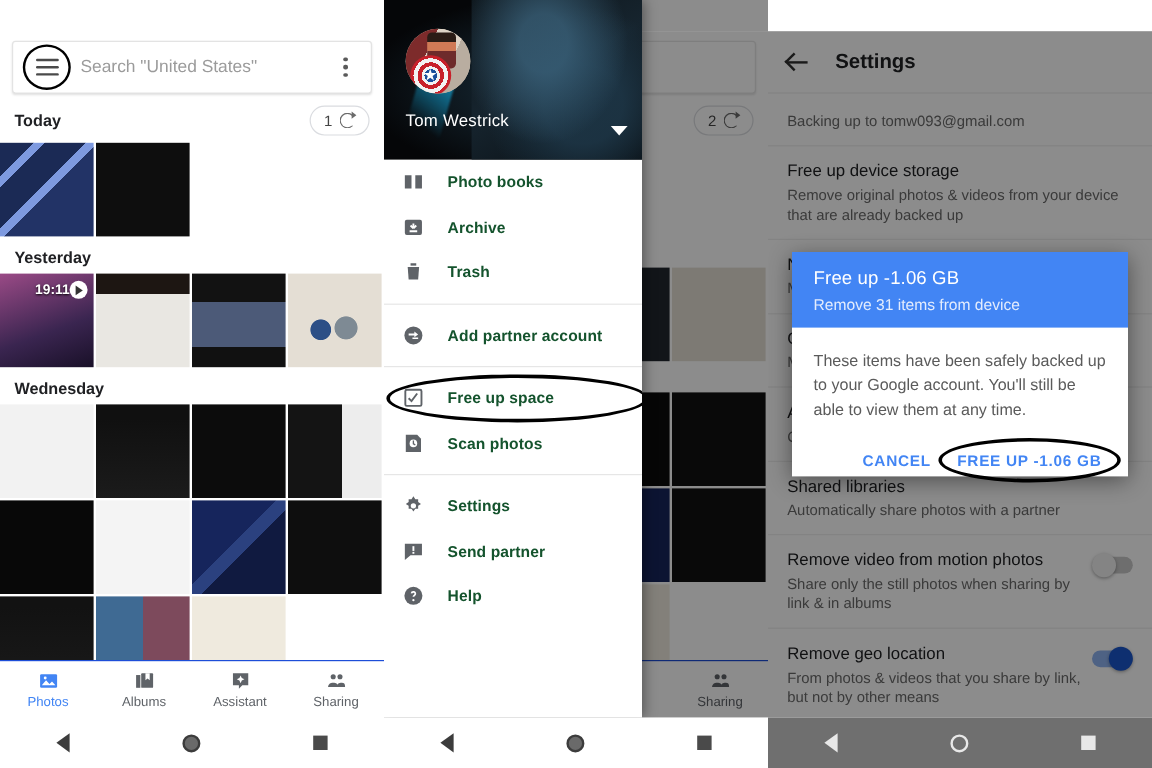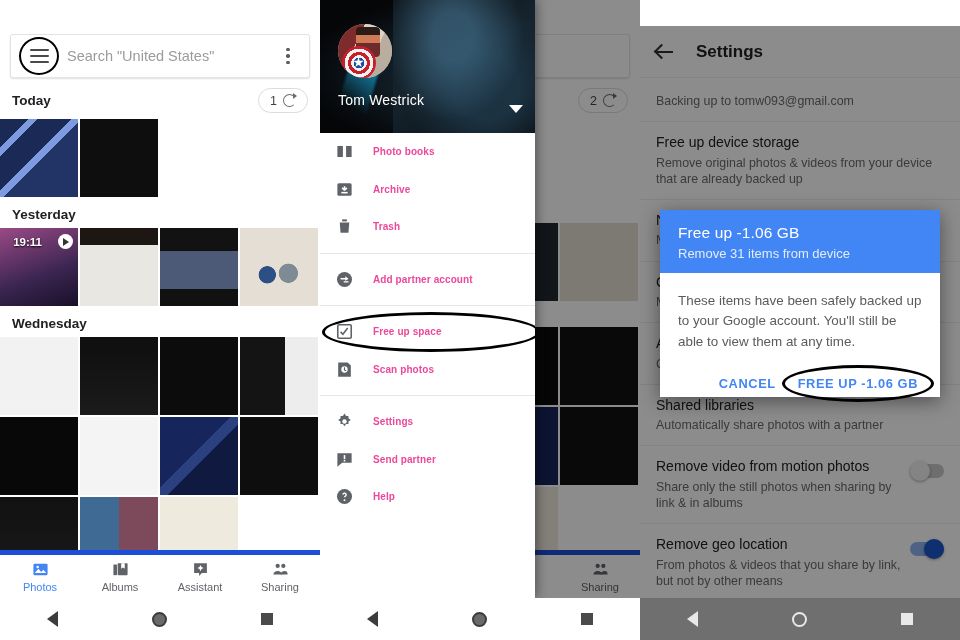--- a/index.html
+++ b/index.html
@@ -73,29 +73,29 @@
     display: flex; align-items: center; gap: 6px; font-size: 12.5px; color: #444; }
   .sync-ic { width: 13px; height: 13px; border: 1.8px solid #6b6b6b; border-radius: 50%;
     border-right-color: transparent; position: relative; }
   .sync-ic::after { content: ""; position: absolute; top: -2px; right: -2px;
     border-left: 4px solid #6b6b6b; border-top: 3px solid transparent; border-bottom: 3px solid transparent; }
 
   .grid { display: flex; flex-wrap: wrap; gap: 2px; padding: 0 0 0 0; }
   .tile { position: relative; overflow: hidden; background: #222; }
 
   .vid-badge { position: absolute; top: 6px; right: 5px; display: flex; align-items: center;
-    gap: 16px; color: #fff; font-size: 11.5px; font-weight: bold; text-shadow: 0 1px 2px #000; }
+    gap: 0; color: #fff; font-size: 11.5px; font-weight: bold; text-shadow: 0 1px 2px #000; }
   .play-c { width: 15px; height: 15px; border-radius: 50%; background: #fff; position: relative; }
   .play-c::after { content: ""; position: absolute; top: 50%; left: 54%;
     transform: translate(-50%,-50%); border-left: 6px solid #333;
     border-top: 4px solid transparent; border-bottom: 4px solid transparent; }
 
   
   .tabbar { position: absolute; left: 0; bottom: 42px; width: 320px; height: 48px;
-    background: #fff; border-top: 5px solid #1d4ed8; display: flex; }
+    background: #fff; border-top: 1px solid #1d4ed8; display: flex; }
   .tab { flex: 1; display: flex; flex-direction: column; align-items: center;
     justify-content: center; gap: 3px; font-size: 11px; color: #5f6368; }
   .tab.active { color: #4285f4; }
   .t-ic { width: 17px; height: 17px; }
 
   
   .p2 { background: #8c8c8c; }
   .p2-scrim { position: absolute; top: 26px; left: 0; width: 320px; bottom: 42px;
     background: #fff; }
   .p2-dim { position: absolute; inset: 0; background: rgba(0,0,0,.45); }
@@ -128,21 +128,21 @@
     background: linear-gradient(115deg, #7d2b2b 0 34%, #ddd3c6 34% 64%, #b9ada0 64% 100%); }
   .dr-name { position: absolute; left: 18px; top: 92px; color: #fff;
     font-size: 14px; letter-spacing: .2px; }
   .chev { position: absolute; right: 12px; top: 105px; width: 0; height: 0;
     border-left: 7px solid transparent; border-right: 7px solid transparent;
     border-top: 8px solid #fff; }
 
   .dr-list { padding: 0; }
   .dr-item { height: 37.5px; display: flex; align-items: center; gap: 18px;
     padding: 0 14px; position: relative; }
-  .dr-lbl { font-size: 10px; color: #ec4899; font-weight: bold; letter-spacing: .1px; }
+  .dr-lbl { font-size: 13px; color: #14532d; font-weight: bold; letter-spacing: .1px; }
   .dr-sep { height: 1px; background: #e6e6e6; margin: 7px 0; }
   .dr-ic { width: 21px; height: 21px; flex: none; display: flex;
     align-items: center; justify-content: center; }
   .ellipse-hl { position: absolute; left: 2px; right: -5px; top: -1px; bottom: -1px;
     border: 3px solid #000; border-radius: 50%; pointer-events: none; }
 
   
   .p3-body { position: absolute; top: 26px; left: 0; width: 320px; bottom: 42px;
     background: #fff; }
   .p3-dim { position: absolute; inset: 0; background: rgba(0,0,0,.45); }

